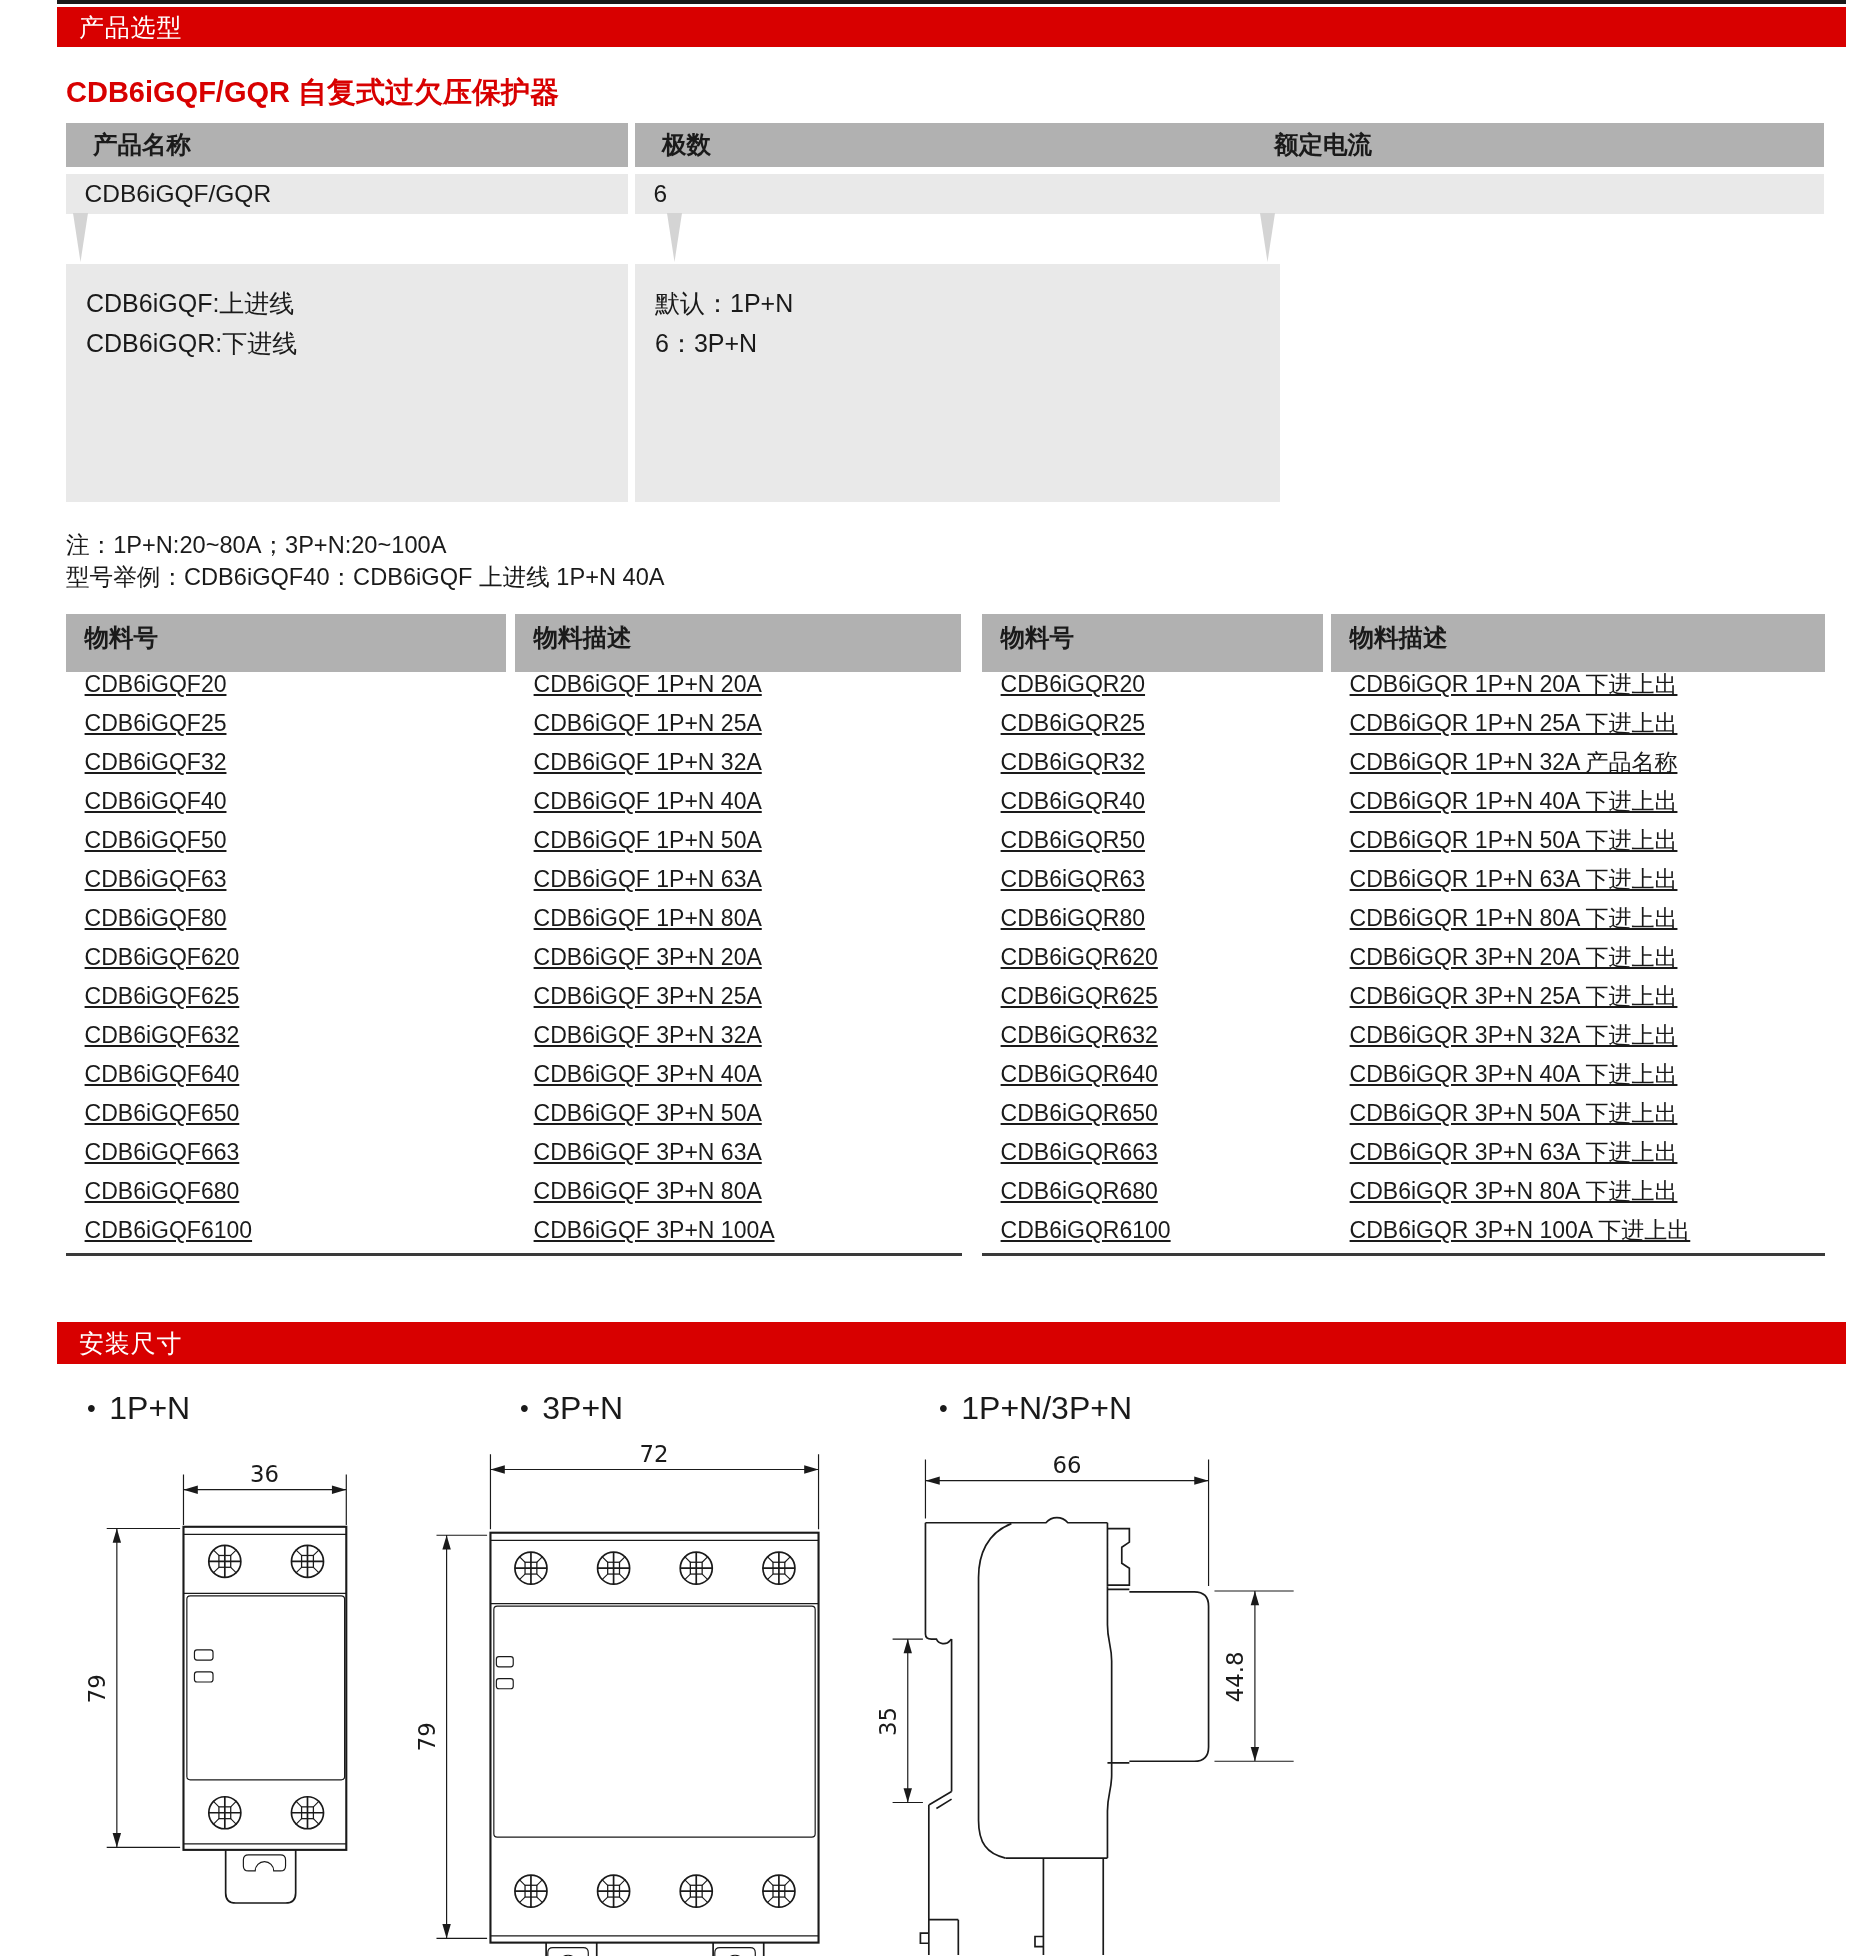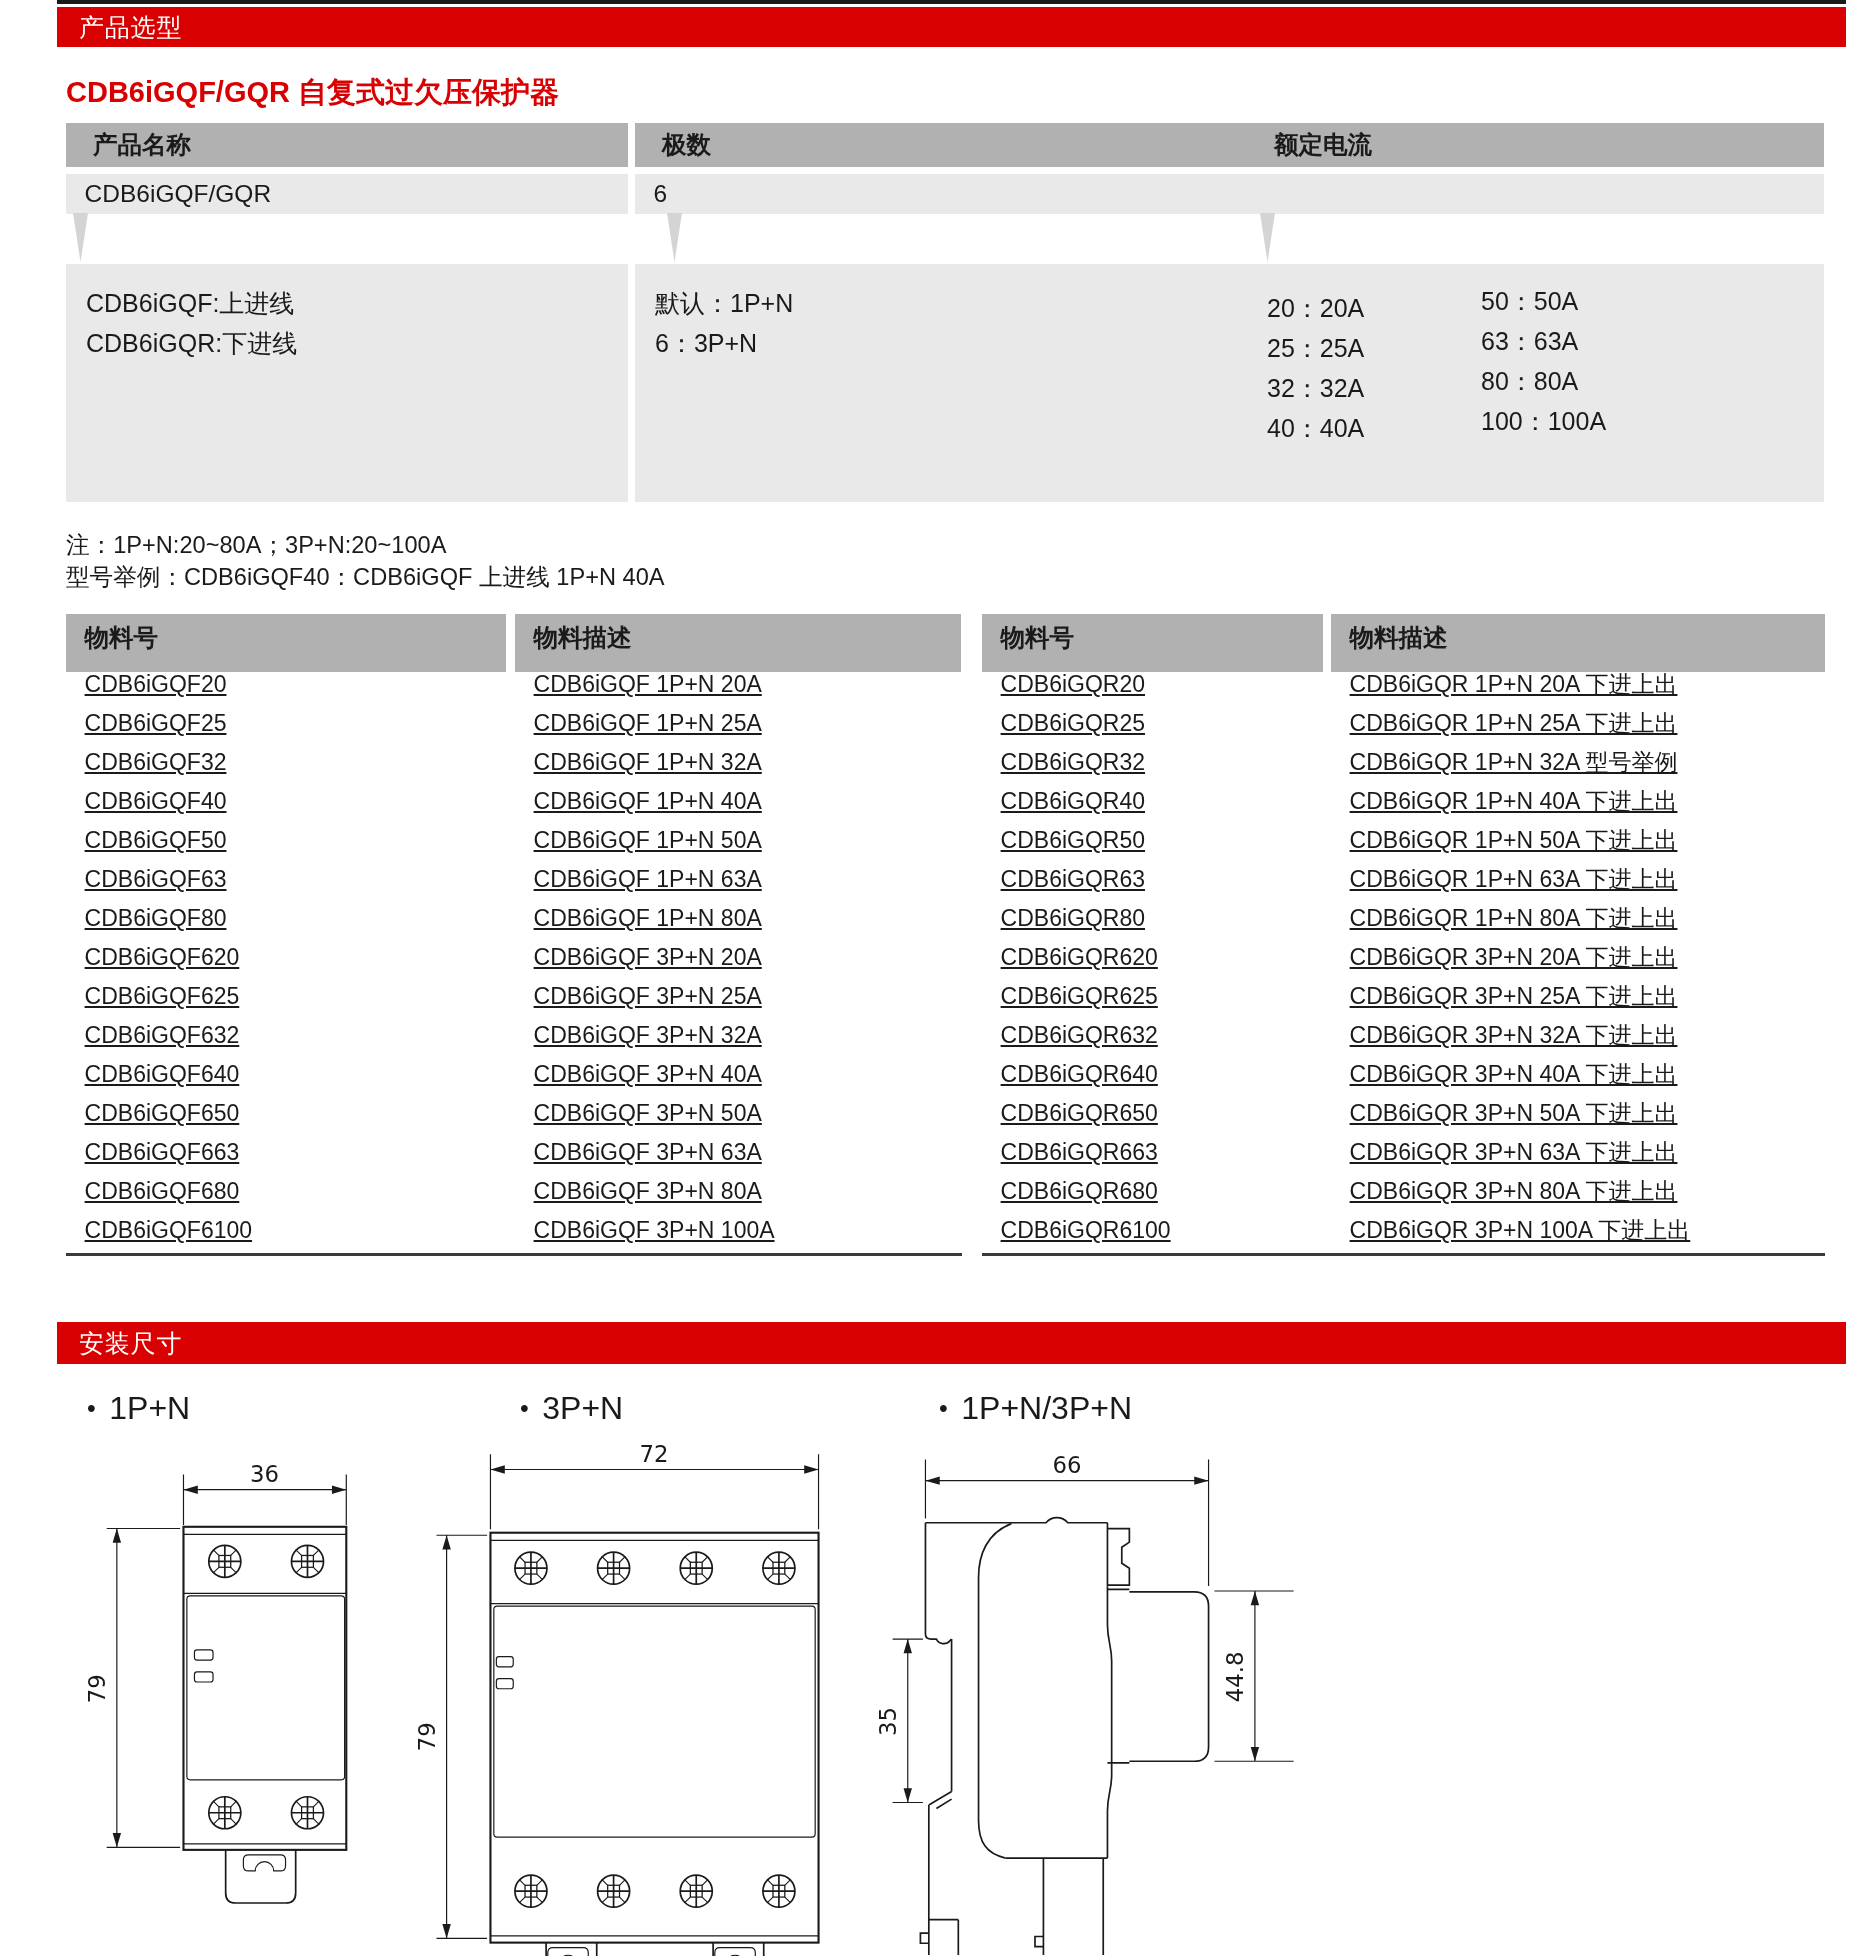--- a/index.html
+++ b/index.html
@@ -78,36 +78,20 @@
   <div class="abs optbox c1">
 
   <div>CDB6iGQF:上进线</div>
       <div>CDB6iGQR:下进线</div>
     </div>
   <div class="abs optbox c2">
 
   <div>默认：1P+N</div>
       <div>6：3P+N</div>
     </div>
-  <div class="abs optbox c3">
-    <div class="subcol sc1">
-
-    <div>20：20A</div>
-        <div>25：25A</div>
-        <div>32：32A</div>
-        <div>40：40A</div>
-      </div>
-    <div class="subcol sc2">
-
-    <div>50：50A</div>
-        <div>63：63A</div>
-        <div>80：80A</div>
-        <div>100：100A</div>
-      </div>
-  </div>
 
   <div class="abs notes">
     <div>注：1P+N:20~80A；3P+N:20~100A</div>
     <div>型号举例：CDB6iGQF40：CDB6iGQF 上进线 1P+N 40A</div>
   </div>
 
   <div class="abs mathead mL1">物料号</div>
   <div class="abs mathead mL2">物料描述</div>
   <div class="abs mathead mR1">物料号</div>
   <div class="abs mathead mR2">物料描述</div>
@@ -196,21 +180,21 @@
         <div class="mcell">CDB6iGQR 1P+N 20A 下进上出</div>
       </div>
 
       <div class="mrow">
         <div class="mcell k">CDB6iGQR25</div>
         <div class="mcell">CDB6iGQR 1P+N 25A 下进上出</div>
       </div>
 
       <div class="mrow">
         <div class="mcell k">CDB6iGQR32</div>
-        <div class="mcell">CDB6iGQR 1P+N 32A 型号举例</div>
+        <div class="mcell">CDB6iGQR 1P+N 32A 产品名称</div>
       </div>
 
       <div class="mrow">
         <div class="mcell k">CDB6iGQR40</div>
         <div class="mcell">CDB6iGQR 1P+N 40A 下进上出</div>
       </div>
 
       <div class="mrow">
         <div class="mcell k">CDB6iGQR50</div>
         <div class="mcell">CDB6iGQR 1P+N 50A 下进上出</div>

